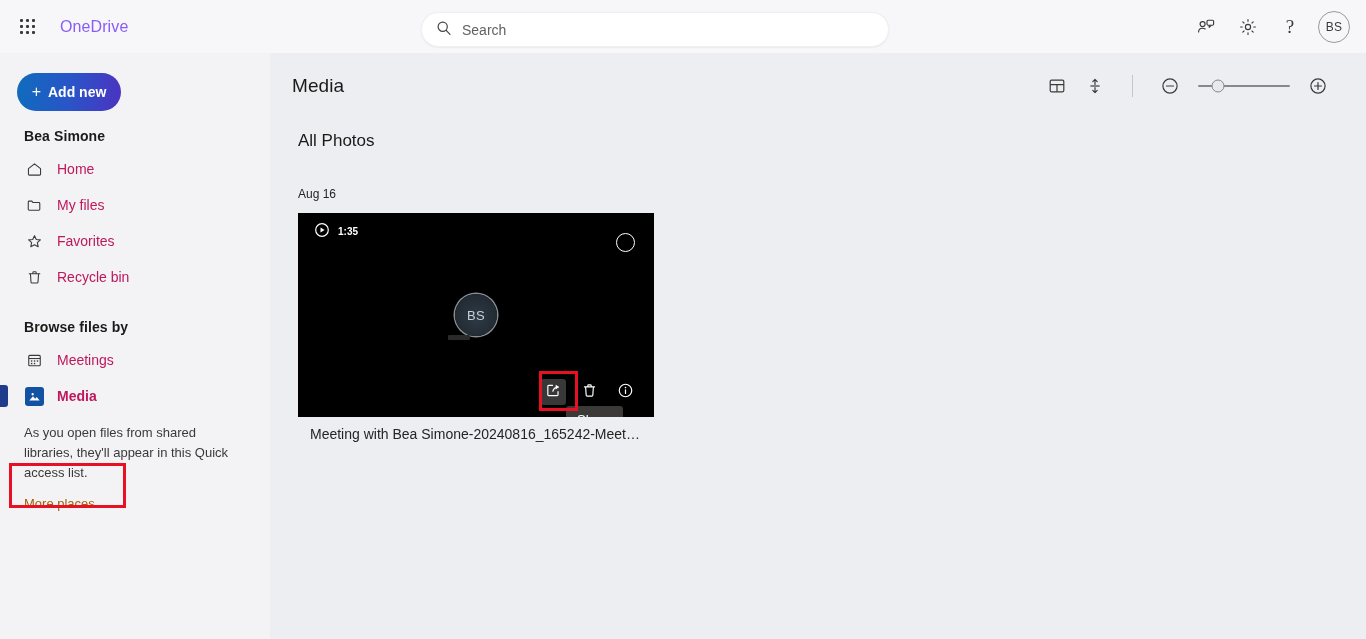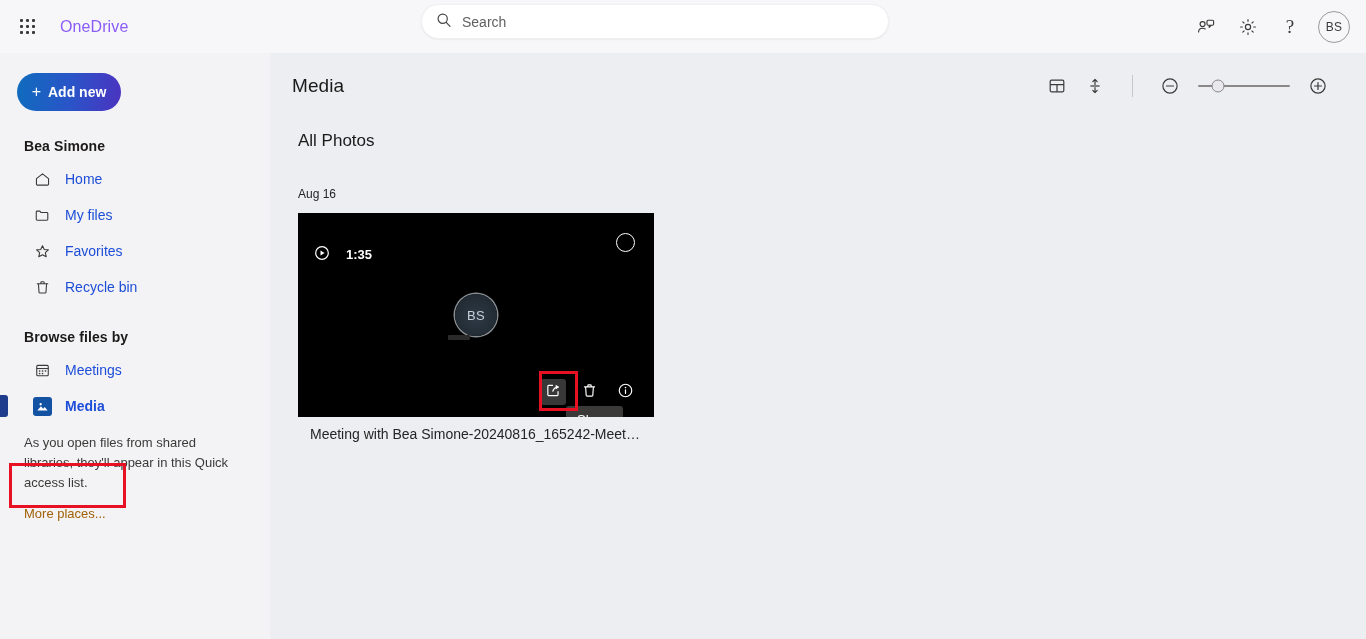--- a/index.html
+++ b/index.html
@@ -23,21 +23,21 @@
     width: 34px; height: 34px;
     display: flex; align-items: center; justify-content: center;
     border-radius: 4px; cursor: pointer;
   }
   .waffle-grid { display: grid; grid-template-columns: repeat(3, 3px); grid-gap: 3px; }
   .waffle-grid i { width: 3px; height: 3px; background: #3b3a39; border-radius: 1px; display: block; }
   .brand {
     font-size: 16px; color: #8b5cf6; margin-left: 16px; font-weight: 400;
     letter-spacing: .1px; cursor: pointer;
   }
-  .search-wrap { position: absolute; left: 421px; top: 4px; width: 468px; }
+  .search-wrap { position: absolute; left: 421px; top: 12px; width: 468px; }
   .search-box {
     display: flex; align-items: center; gap: 10px;
     height: 35px; background: #fff; border-radius: 18px;
     padding: 0 14px; border: 1px solid #f0f0f2;
     box-shadow: 0 0.6px 1.8px rgba(0,0,0,.08);
     cursor: text;
   }
   .search-box svg { flex: 0 0 auto; }
   .search-input {
     border: none; outline: none; background: transparent;
@@ -74,29 +74,29 @@
     width: 104px; height: 38px; border-radius: 19px;
     background: linear-gradient(95deg, #0f6cbd 0%, #2a54c8 52%, #4b33c0 100%);
     color: #fff; border: none; cursor: pointer;
     display: flex; align-items: center; justify-content: center; gap: 7px;
     font-family: inherit; font-size: 14px; font-weight: 600;
   }
   .addnew .plus { font-size: 16px; font-weight: 400; line-height: 1; margin-top: -1px; }
 
   .nav-head {
     font-size: 14px; font-weight: 700; color: #1b1a19;
-    padding: 0 0 0 24px; margin-top: 27px; margin-bottom: 7px;
+    padding: 0 0 0 24px; margin-top: 17px; margin-bottom: 7px;
     letter-spacing: .1px;
   }
   .nav-head.spaced { margin-top: 24px; }
   .navlist { list-style: none; }
   .navitem {
     display: flex; align-items: center; gap: 13px;
-    height: 36px; padding: 0 12px 0 32px;
-    font-size: 14px; color: #1d4ed8; cursor: pointer;
+    height: 36px; padding: 0 12px 0 24px;
+    font-size: 14px; color: #be185d; cursor: pointer;
     position: relative;
   }
   .navitem .ico { width: 20px; height: 20px; display: flex; align-items: center; justify-content: center; flex: 0 0 20px; }
   .navitem.selected .label { font-weight: 600; }
   .sel-bar {
     position: absolute; left: 0; top: 7px;
     width: 8px; height: 22px; border-radius: 0 3px 3px 0;
     background: #1f3b8c;
   }
   .media-icon-sq {
@@ -143,23 +143,23 @@
   .date-group { font-size: 12px; color: #242424; padding-left: 28px; margin-top: 36px; }
 
   
   .tiles { padding: 12px 0 0 28px; }
   .tile { width: 356px; position: relative; }
   .thumb {
     width: 356px; height: 204px; background: #000;
     position: relative; overflow: hidden; cursor: pointer;
   }
   .dur {
-    position: absolute; left: 16px; top: 32px;
-    display: flex; align-items: center; gap: 16px;
-    color: #fff; font-size: 13px; font-weight: 600;
+    position: absolute; left: 16px; top: 9px;
+    display: flex; align-items: center; gap: 8px;
+    color: #fff; font-size: 10px; font-weight: 600;
   }
   .select-circle {
     position: absolute; right: 19px; top: 20px;
     width: 19px; height: 19px; border-radius: 50%;
     border: 1.6px solid #fff; background: rgba(0,0,0,.15); cursor: pointer;
   }
   .center-avatar {
     position: absolute; left: 50%; top: 50%; transform: translate(-50%,-50%);
     width: 42px; height: 42px; border-radius: 50%;
     background: radial-gradient(circle at 50% 55%, #2e3a46 0%, #222b33 68%, #1a1f25 100%);

